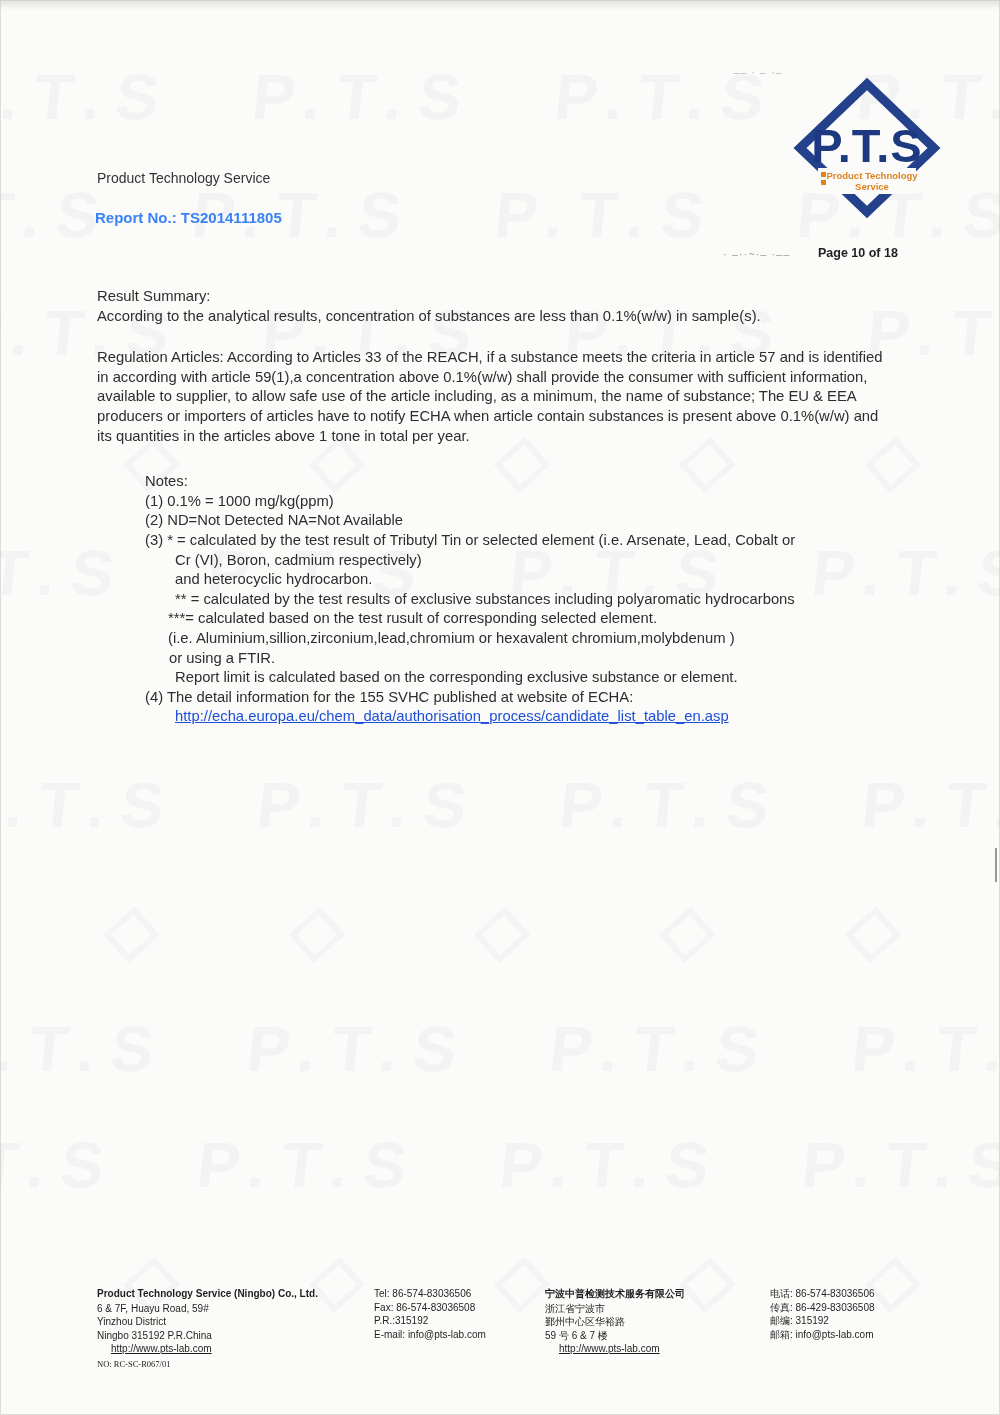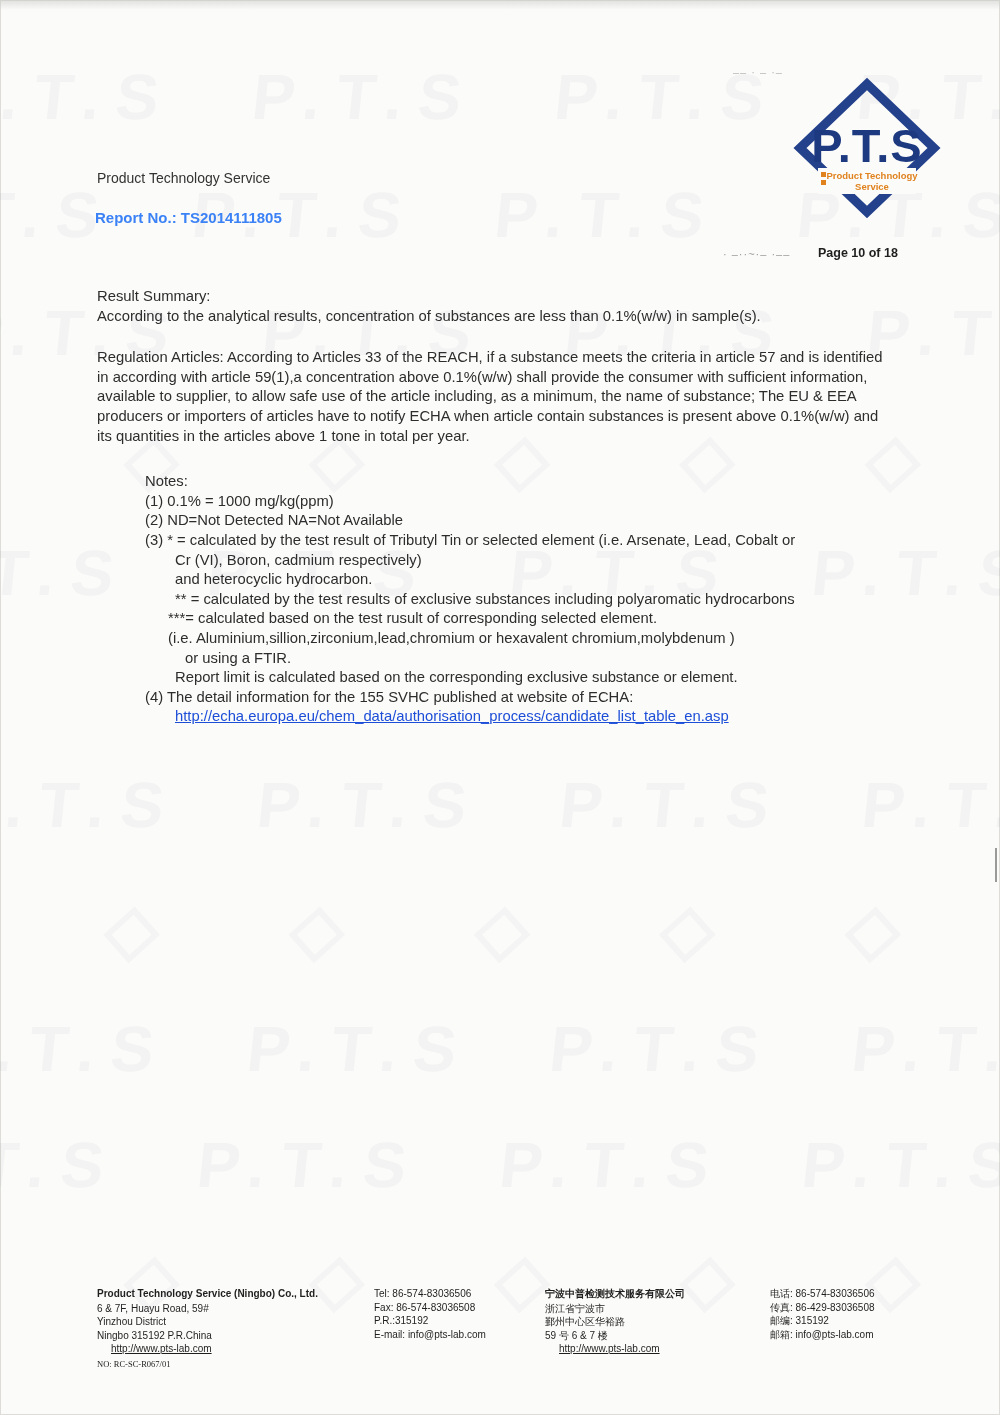--- a/index.html
+++ b/index.html
@@ -30,21 +30,21 @@
   .scribble.b{left:723px;top:248px;}
 
   
   .content{position:absolute;left:97px;top:283px;width:798px;
     font-size:14.8px;line-height:19.6px;color:#2d2d2d;}
   .para{margin:4px 0 22px 0;}
   .notes{margin-left:48px;margin-top:26px;}
   .nline{white-space:normal;}
   .ind1{margin-left:0;}
   .ind2{margin-left:30px;}
-  .ind3{margin-left:40px;}
+  .ind3{margin-left:24px;}
   .ind2b{margin-left:23px;}
   .echa-link{margin-left:30px;color:#1d4ed8;text-decoration:underline;cursor:pointer;}
 
   
   .footer{position:absolute;top:1287px;left:0;width:1000px;font-size:10px;line-height:13.5px;color:#1f1f1f;}
   .fcol{position:absolute;top:0;}
   .fc1{left:97px;width:225px;}
   .fc2{left:330px;width:200px;margin-left:44px;}
   .fc3{left:545px;width:215px;}
   .fc4{left:770px;width:200px;}

